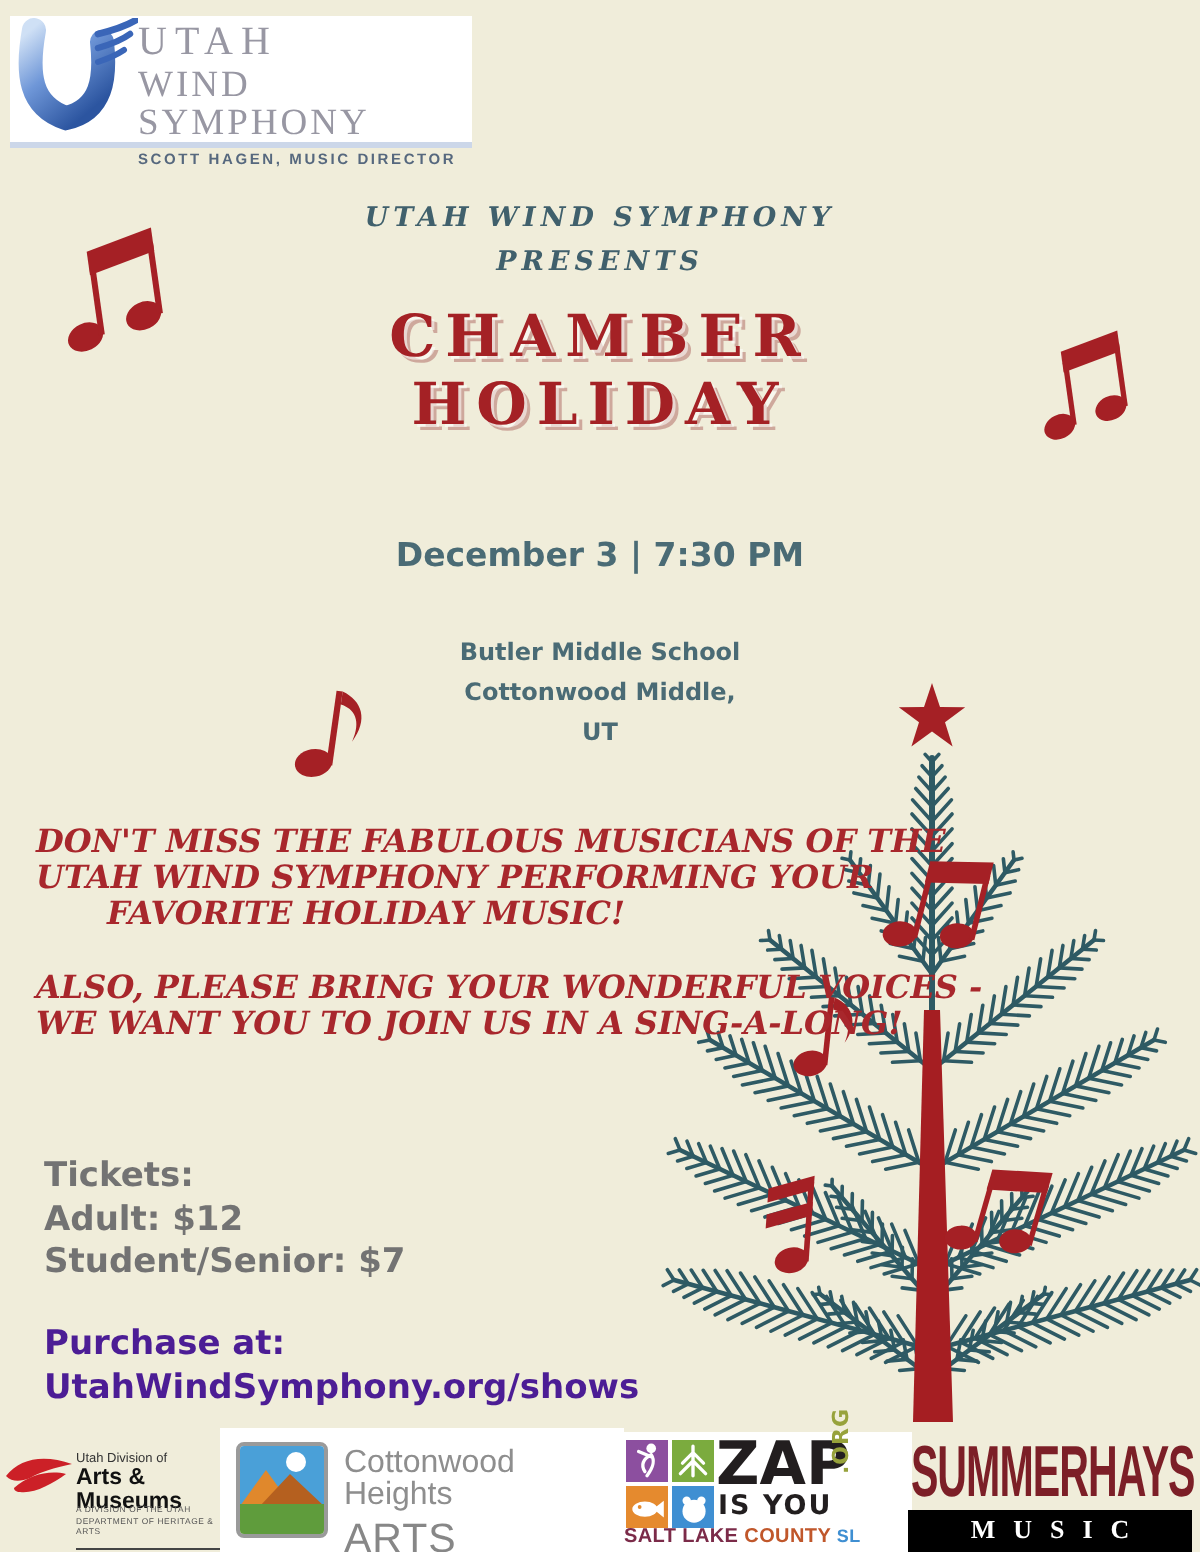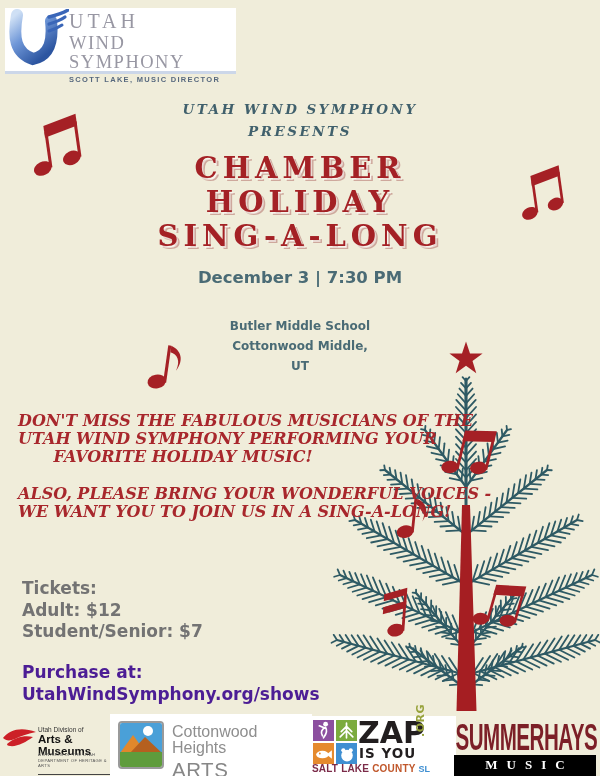--- a/index.html
+++ b/index.html
@@ -107,21 +107,21 @@
         </linearGradient>
       </defs>
       <path d="M10 6 C6 28 8 44 26 50 C44 46 46 30 44 12" fill="none" stroke="url(#ug)" stroke-width="12" stroke-linecap="round"></path>
       <path d="M42 8 C50 6 56 4 61 1" stroke="#3a66b8" stroke-width="3.4" fill="none" stroke-linecap="round"></path>
       <path d="M42 15 C49 13 54 11 58 8" stroke="#3a66b8" stroke-width="3.2" fill="none" stroke-linecap="round"></path>
       <path d="M42 22 C48 20 52 18 55 16" stroke="#3a66b8" stroke-width="3" fill="none" stroke-linecap="round"></path>
     </svg>
     <div class="logo-text">
       <div class="logo-line1">UTAH</div>
       <div class="logo-line2">WIND SYMPHONY</div>
-      <div class="logo-sub">SCOTT LAKE, MUSIC DIRECTOR</div>
+      <div class="logo-sub">SCOTT HAGEN, MUSIC DIRECTOR</div>
     </div>
   </div>
 
   <svg class="abs" style="left:22px;top:110px;" width="60" height="66" viewBox="0 0 60 66">
       <g class="gen-beamed" transform="translate(5,16) rotate(-8) scale(1.08)">
         <ellipse cx="9" cy="41" rx="8.5" ry="6.3" transform="rotate(-18 9 41)" fill="#a52025"></ellipse>
         <ellipse cx="37" cy="35" rx="8.5" ry="6.3" transform="rotate(-18 37 35)" fill="#a52025"></ellipse>
         <rect x="15.2" y="8" width="2.8" height="33" fill="#a52025"></rect>
         <rect x="43.2" y="2" width="2.8" height="33" fill="#a52025"></rect>
         <polygon points="15,2 46,-5 46,6 15,13" fill="#a52025"></polygon>
@@ -145,21 +145,20 @@
     </svg>
 
   <div class="presents">
     <div>UTAH WIND SYMPHONY</div>
     <div>PRESENTS</div>
   </div>
 
   <div class="title">
     <div>CHAMBER</div>
     <div>HOLIDAY</div>
-    <div>SING-A-LONG</div>
   </div>
 
   <div class="datetime">December 3 | 7:30 PM</div>
   <div class="venue">
     <div>Butler Middle School</div>
     <div>Cottonwood Middle,</div>
     <div>UT</div>
   </div>
 
   <svg id="tree" class="abs" style="left:325px;top:333px;" width="275" height="382" viewBox="0 0 275 382">

